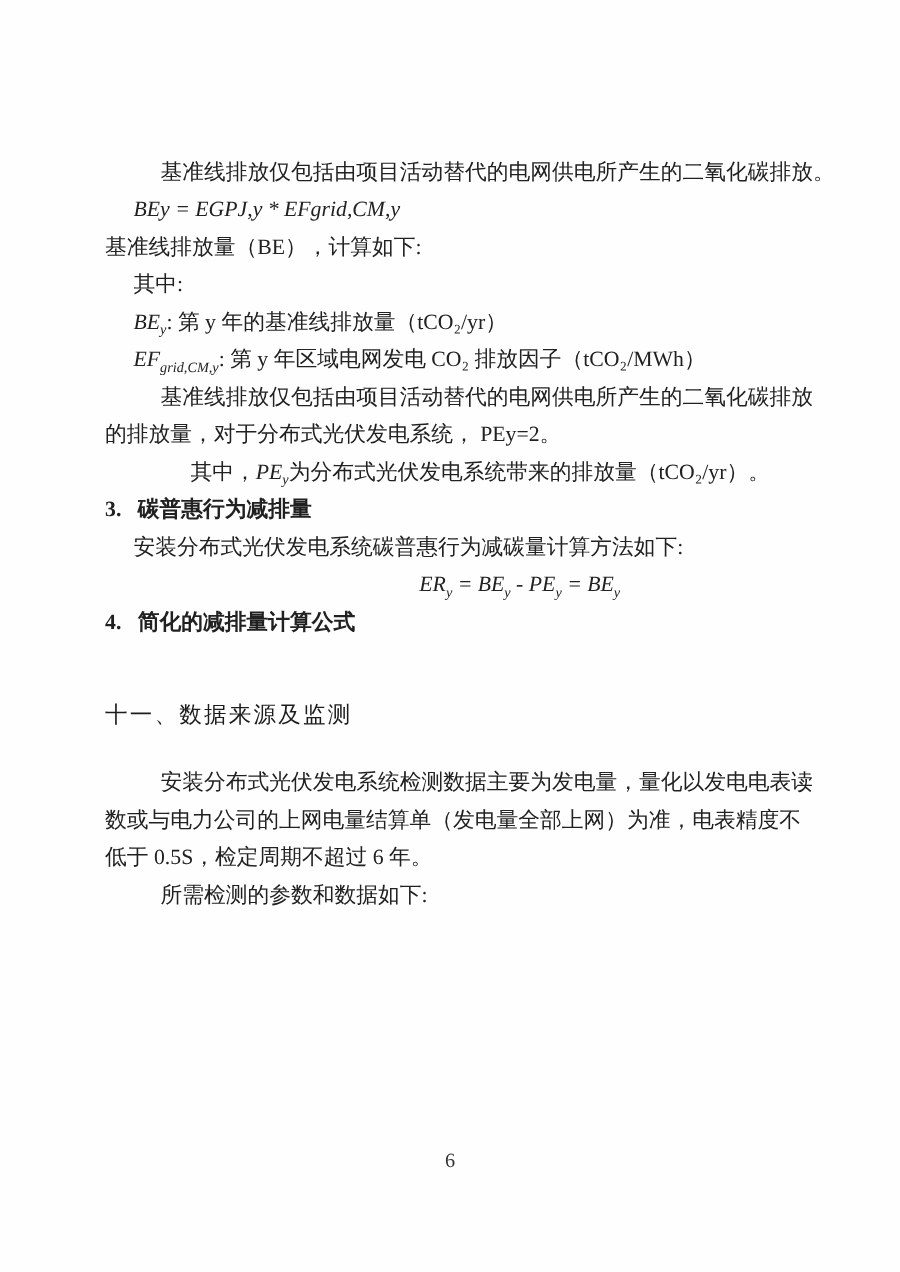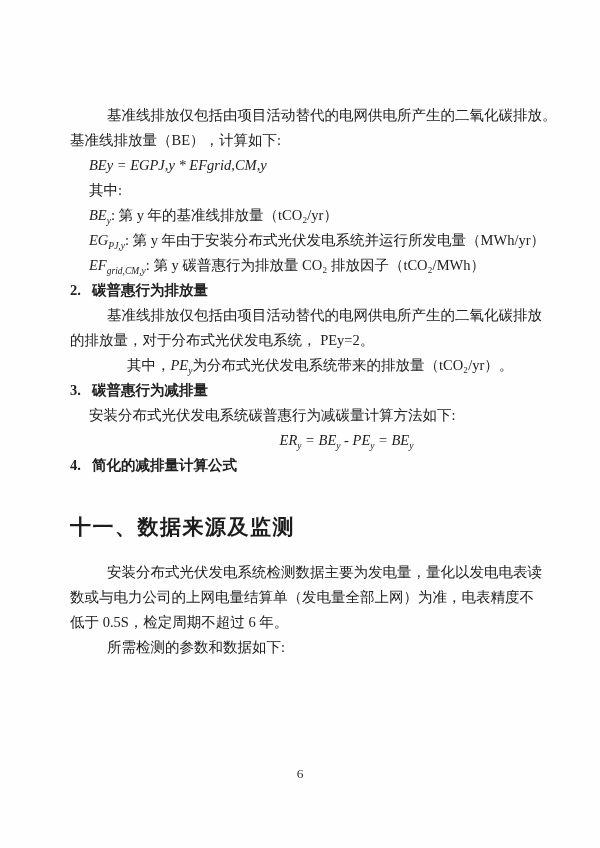--- a/index.html
+++ b/index.html
@@ -47,22 +47,22 @@
   .sec-heading {
     font-weight: bold;
     white-space: nowrap;
   }
   .sec-heading .num {
     display: inline-block;
     margin-right: 11px;
   }
   .big-heading {
     font-family: "Liberation Sans", "DejaVu Sans", sans-serif;
-    font-weight: bold;
-    font-size: 21px;
+    font-weight: normal;
+    font-size: 15px;
     letter-spacing: 1.5px;
     margin-top: 36px;
     margin-bottom: 21px;
     white-space: nowrap;
     color: #1c1c1c;
   }
   .footer {
     position: absolute;
     top: 766px;
     left: 0;
@@ -72,39 +72,33 @@
     color: #333;
   }
 </style>
 </head>
 <body>
 
 <div class="page">
   <div class="content">
 
     <div class="line ind-p">基准线排放仅包括由项目活动替代的电网供电所产生的二氧化碳排放。</div>
+    <div class="line ind-f formula">BEy = EGPJ,y * EFgrid,CM,y</div>
+
     <div class="line">基准线排放量（BE），计算如下:</div>
-
-    <div class="line ind-f formula">BEy = EGPJ,y * EFgrid,CM,y</div>
 
     <div class="line ind-f">其中:</div>
 
     <div class="line ind-f">
       <span class="formula"><span>BE</span><sub>y</sub></span><span>: 第 y 年的基准线排放量（tCO₂/yr）</span>
     </div>
     <div class="line ind-f">
-      <span class="formula"><span>EG</span><sub>PJ,y</sub></span><span>: 第 y 年由于安装分布式光伏发电系统并运行所发电量（MWh/yr）</span>
-    </div>
-    <div class="line ind-f">
-      <span class="formula"><span>EF</span><sub>grid,CM,y</sub></span><span>: 第 y 碳普惠行为排放量 CO₂ 排放因子（tCO₂/MWh）</span>
+      <span class="formula"><span>EF</span><sub>grid,CM,y</sub></span><span>: 第 y 年区域电网发电 CO₂ 排放因子（tCO₂/MWh）</span>
     </div>
 
-    <div class="line sec-heading">
-      <span class="num">2.</span><span>碳普惠行为排放量</span>
-    </div>
     <div class="line ind-p">基准线排放仅包括由项目活动替代的电网供电所产生的二氧化碳排放</div>
     <div class="line">的排放量，对于分布式光伏发电系统， PEy=2。</div>
     <div class="line ind-pe">
       <span>其中，</span><span class="formula"><span>PE</span><sub>y</sub></span><span>为分布式光伏发电系统带来的排放量（tCO₂/yr）。</span>
     </div>
 
     <div class="line sec-heading">
       <span class="num">3.</span><span>碳普惠行为减排量</span>
     </div>
     <div class="line ind-f">安装分布式光伏发电系统碳普惠行为减碳量计算方法如下:</div>

